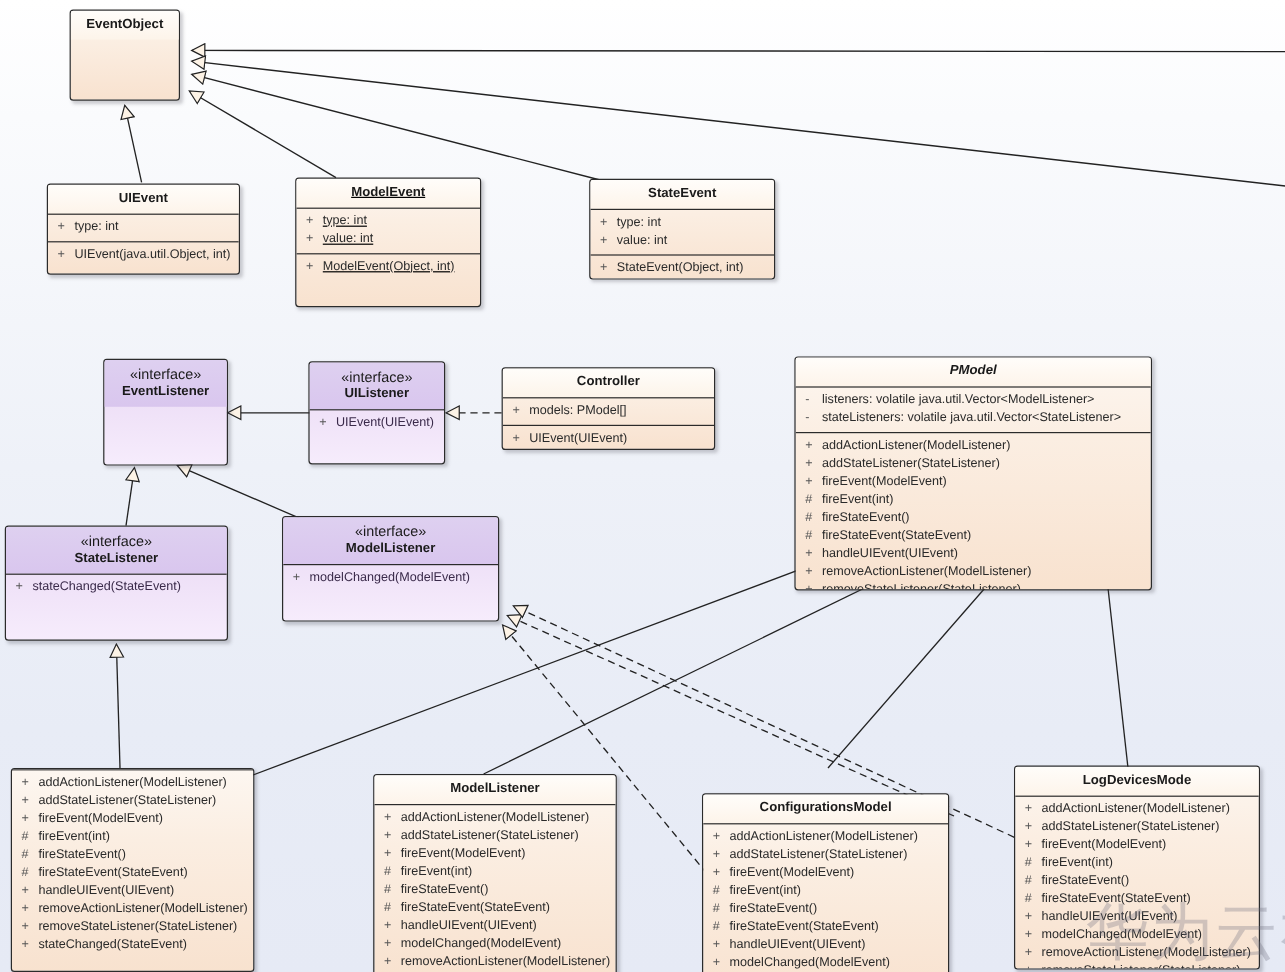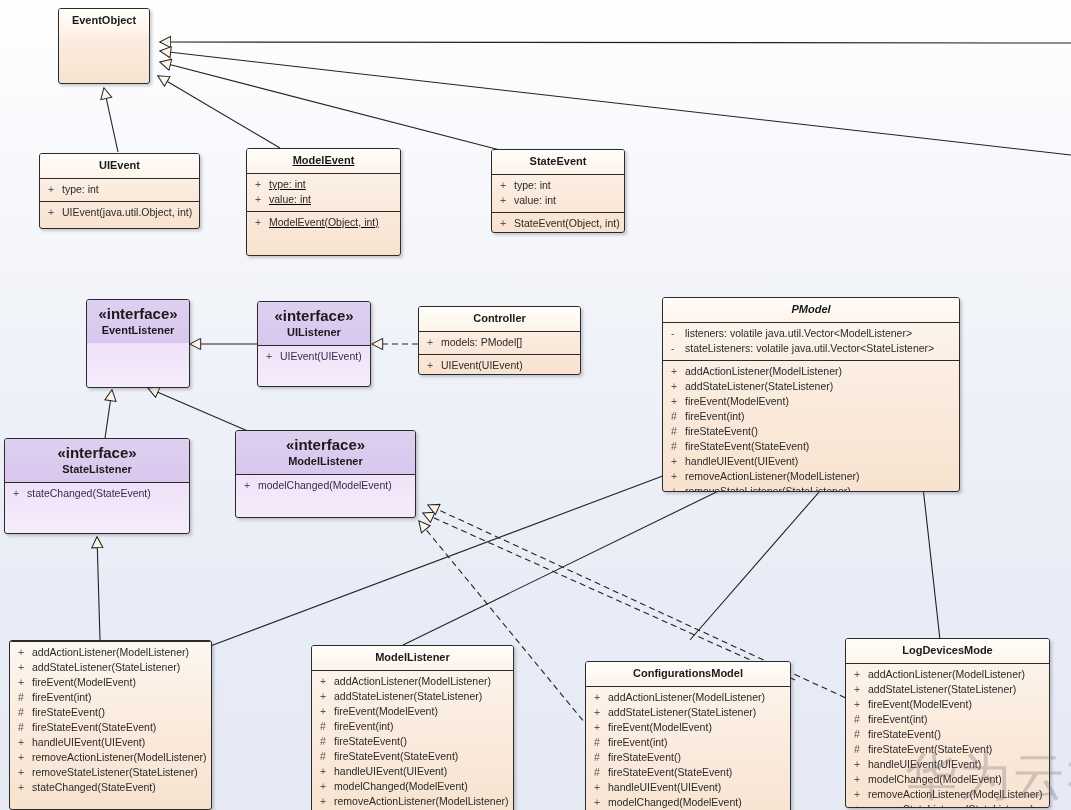--- a/index.html
+++ b/index.html
@@ -34,22 +34,22 @@
   .uml .hdr {
     text-align: center;
     font-weight: bold;
     font-size: 11px;
     color: #1a1a1a;
     line-height: 1.25;
     padding: 5px 4px 5px 4px;
   }
   .uml .stereo {
     display: block;
-    font-weight: bold;
-    font-size: 15px;
+    font-weight: normal;
+    font-size: 12px;
   }
   .uml .hdr.italic { font-style: italic; }
   .uml .sec {
     border-top: 1px solid #2b2b2b;
     padding: 3px 2px 4px 2px;
   }
   .uml .row {
     font-size: 10.5px;
     color: #2a2a2a;
     line-height: 15px;
@@ -143,21 +143,21 @@
     <div class="hdr">ModelEvent</div>
     <div class="sec">
       <div class="row"><span class="vis">+</span><span>type: int</span></div>
       <div class="row"><span class="vis">+</span><span>value: int</span></div>
     </div>
     <div class="sec">
       <div class="row"><span class="vis">+</span><span>ModelEvent(Object, int)</span></div>
     </div>
   </div>
 
-  <div class="uml cls" style="left:491px; top:149px; width:134px; height:84px;">
+  <div class="uml cls" style="left:491px; top:149px; width:155px; height:84px;">
     <div class="hdr">StateEvent</div>
     <div class="sec">
       <div class="row"><span class="vis">+</span><span>type: int</span></div>
       <div class="row"><span class="vis">+</span><span>value: int</span></div>
     </div>
     <div class="sec">
       <div class="row"><span class="vis">+</span><span>StateEvent(Object, int)</span></div>
     </div>
   </div>
 
@@ -171,21 +171,21 @@
   <div class="uml iface" style="left:257px; top:301px; width:114px; height:86px;">
     <div class="hdr">
       <span class="stereo">«interface»</span>
       <span>UIListener</span>
     </div>
     <div class="sec">
       <div class="row"><span class="vis">+</span><span>UIEvent(UIEvent)</span></div>
     </div>
   </div>
 
-  <div class="uml cls" style="left:418px; top:306px; width:163px; height:69px;">
+  <div class="uml cls" style="left:418px; top:306px; width:178px; height:69px;">
     <div class="hdr">Controller</div>
     <div class="sec">
       <div class="row"><span class="vis">+</span><span>models: PModel[]</span></div>
     </div>
     <div class="sec">
       <div class="row"><span class="vis">+</span><span>UIEvent(UIEvent)</span></div>
     </div>
   </div>
 
   <div class="uml cls" style="left:662px; top:265px; width:298px; height:195px;margin-top:32px;">

